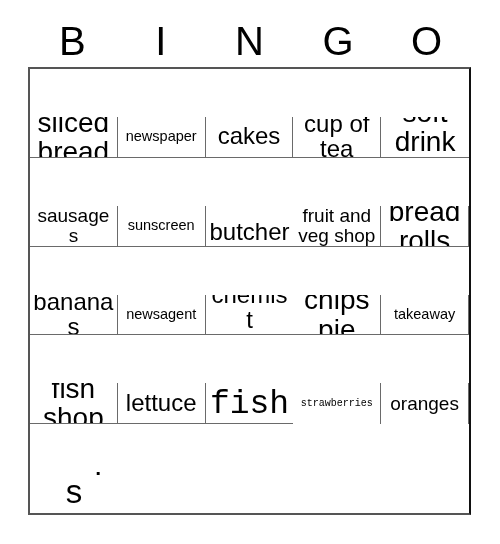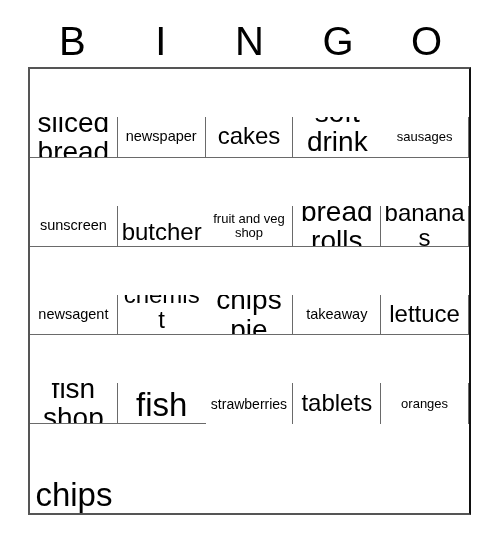--- a/index.html
+++ b/index.html
@@ -79,26 +79,26 @@
 
   .cell-text {
     display: block;
     width: 100%;
     line-height: 1.04;
     color: #000000;
     word-wrap: break-word;
   }
 
   
-  .sz-xl   { font-size: 33px; }
+  .sz-xl   { font-size: 33px; font-family: Liberation Mono, monospace; }
   .sz-lg   { font-size: 28px; }
   .sz-md   { font-size: 24px; }
-  .sz-sm   { font-size: 13px; text-align: center; }
+  .sz-sm   { font-size: 19px; text-align: center; }
   .sz-xs   { font-size: 14.5px; }
-  .sz-xxs  { font-size: 14px; }
+  .sz-xxs  { font-size: 10px; font-family: Liberation Mono, monospace; }
 </style>
 </head>
 <body>
 
 <div id="card">
 
   <div id="header-row">
     <div class="header-letter">B</div>
     <div class="header-letter">I</div>
     <div class="header-letter">N</div>
@@ -109,20 +109,23 @@
   <div id="grid">
 
     <div class="cell">
         <span class="cell-text sz-lg">sliced bread</span>
       </div>
     <div class="cell">
         <span class="cell-text sz-xs">newspaper</span>
       </div>
     <div class="cell">
         <span class="cell-text sz-md">cakes</span>
+      </div>
+    <div class="cell">
+        <span class="cell-text sz-md">cup of tea</span>
       </div>
     <div class="cell last-col">
         <span class="cell-text sz-lg">soft drink</span>
       </div>
 
     <div class="cell">
         <span class="cell-text sz-sm">sausages</span>
       </div>
     <div class="cell">
         <span class="cell-text sz-xs">sunscreen</span>
@@ -147,34 +150,31 @@
         <span class="cell-text sz-md">chemist</span>
       </div>
 
     <div class="cell">
         <span class="cell-text sz-lg">chips pie</span>
       </div>
     <div class="cell">
         <span class="cell-text sz-xs">takeaway</span>
       </div>
     <div class="cell">
-        <span class="cell-text sz-md">lettuce</span>
+        <span class="cell-text sz-lg">fish shop</span>
       </div>
     <div class="cell">
-        <span class="cell-text sz-lg">fish shop</span>
+        <span class="cell-text sz-md">lettuce</span>
       </div>
     <div class="cell last-col">
         <span class="cell-text sz-xl">fish</span>
       </div>
 
     <div class="cell last-row">
         <span class="cell-text sz-xxs">strawberries</span>
-      </div>
-    <div class="cell last-row">
-        <span class="cell-text sz-md">tablets</span>
       </div>
     <div class="cell last-row">
         <span class="cell-text sz-sm">oranges</span>
       </div>
     <div class="cell last-row last-col">
         <span class="cell-text sz-xl">chips</span>
       </div>
 
   </div>
 </div>

